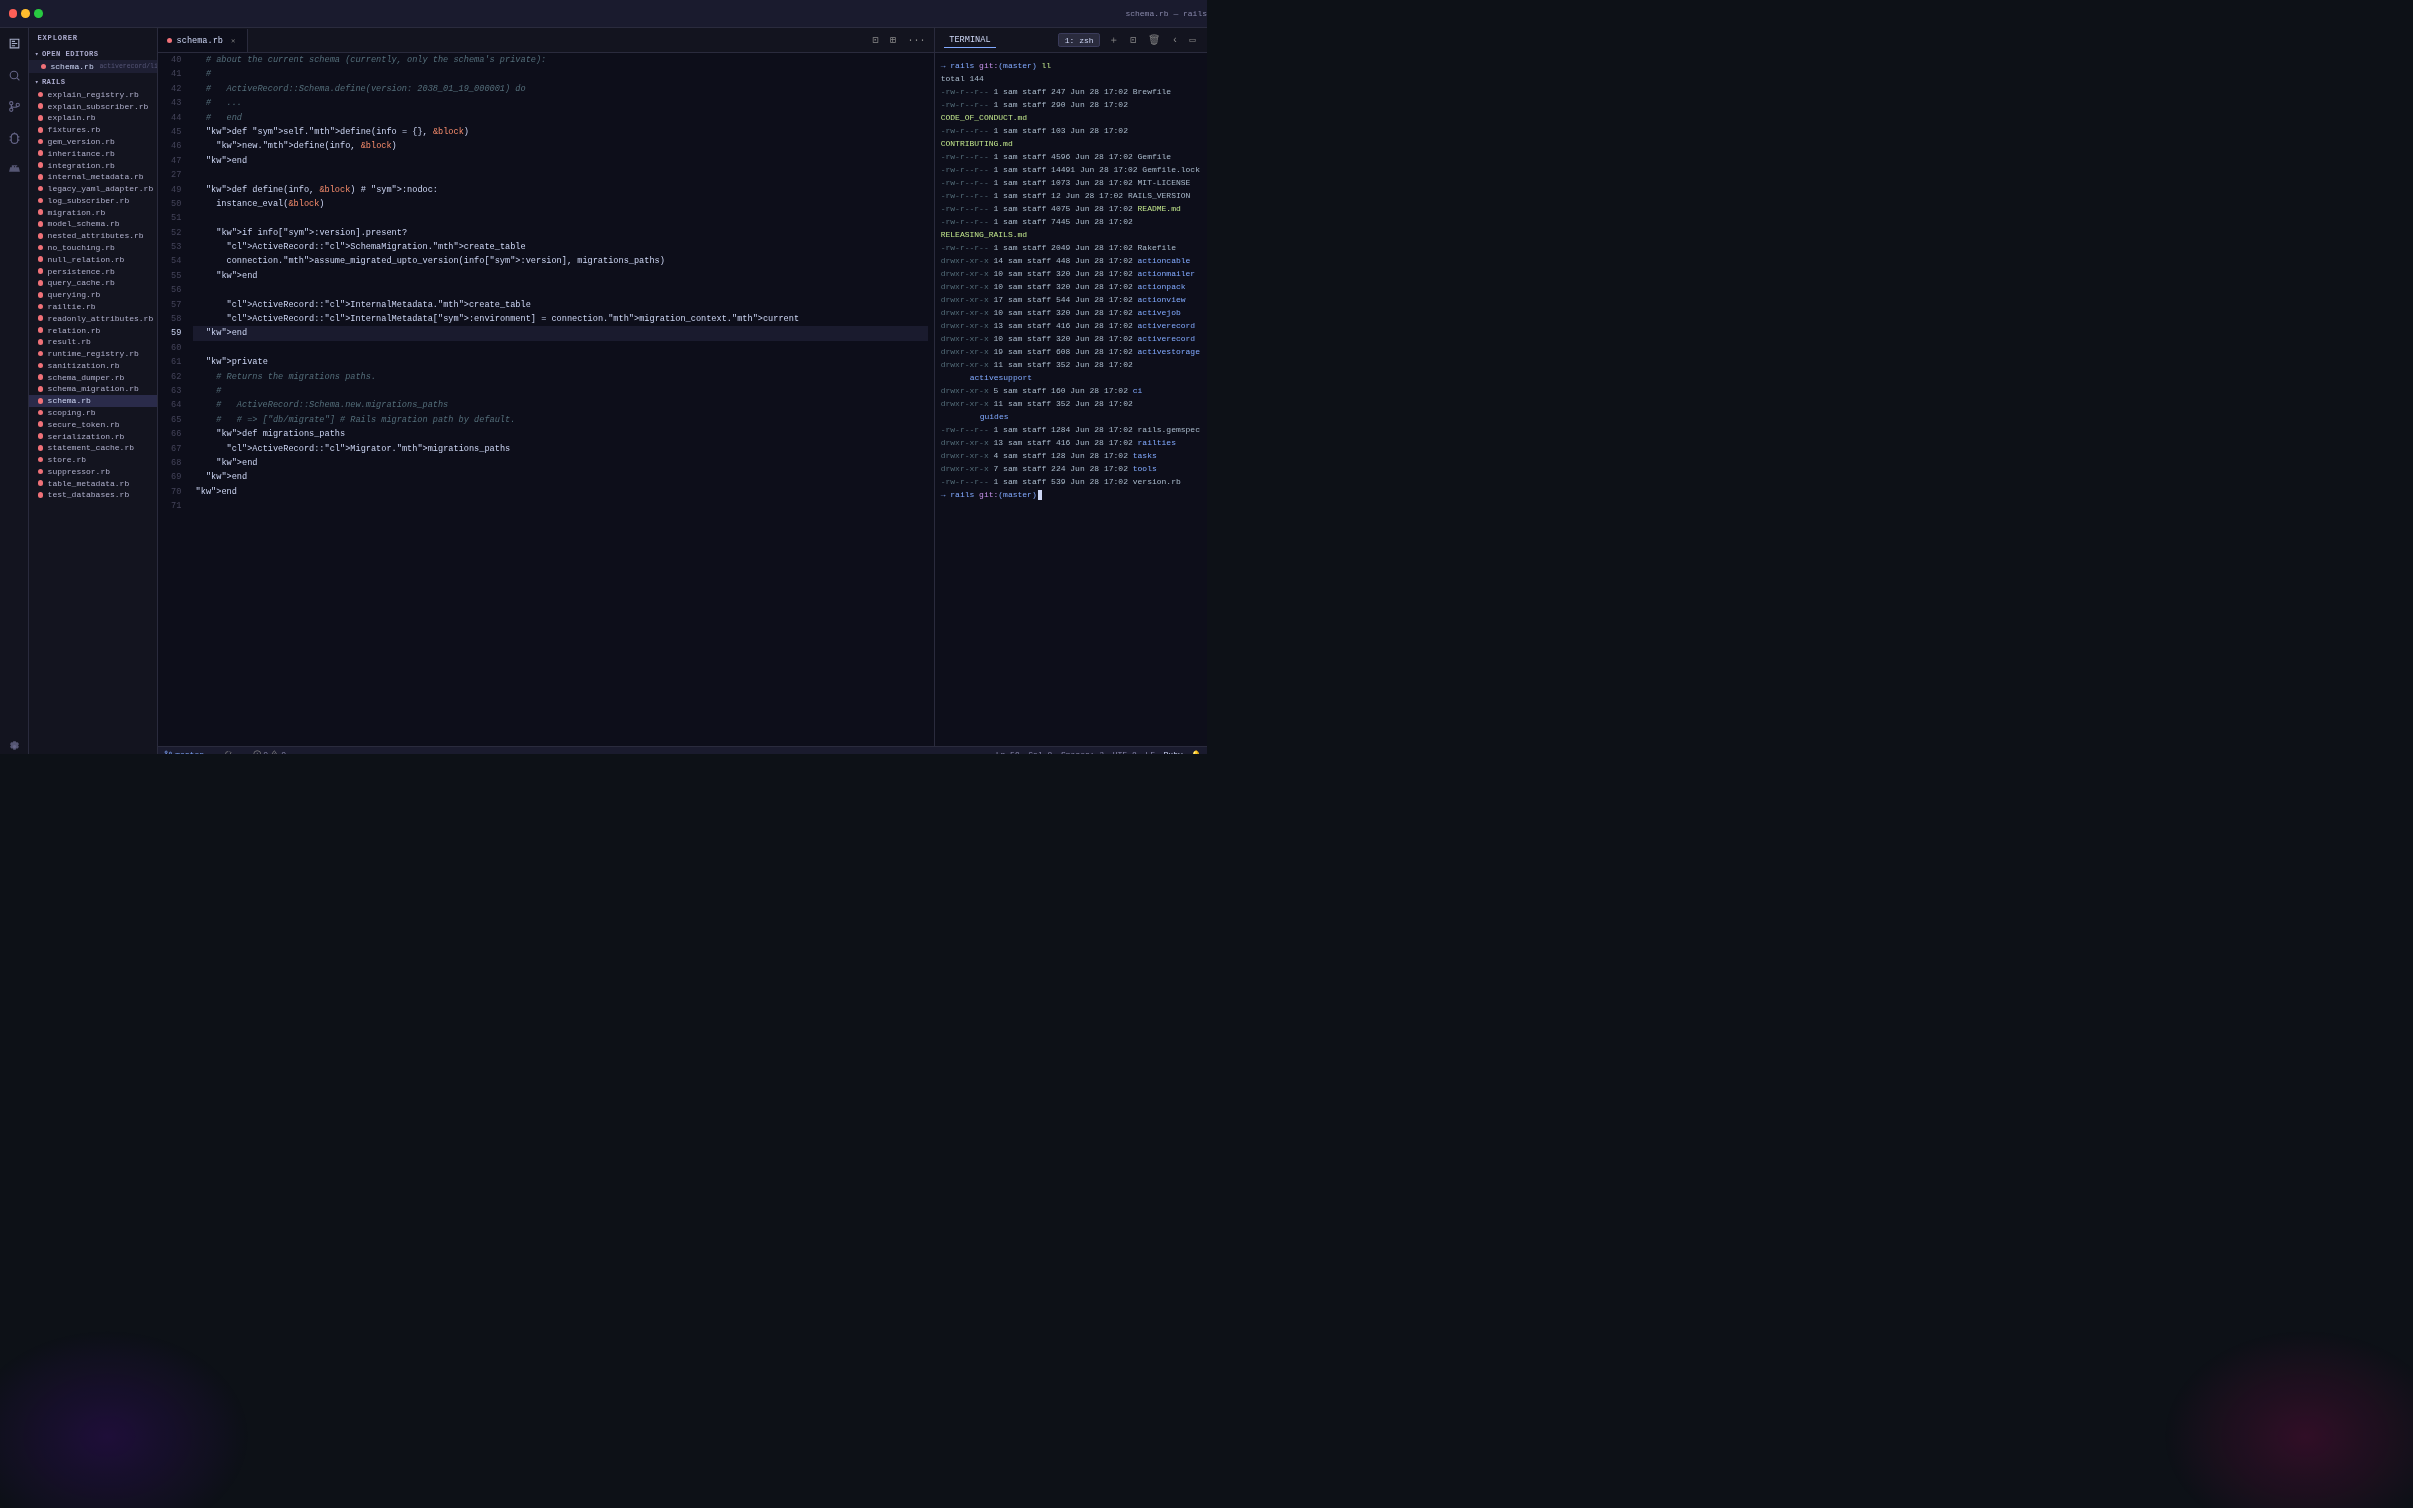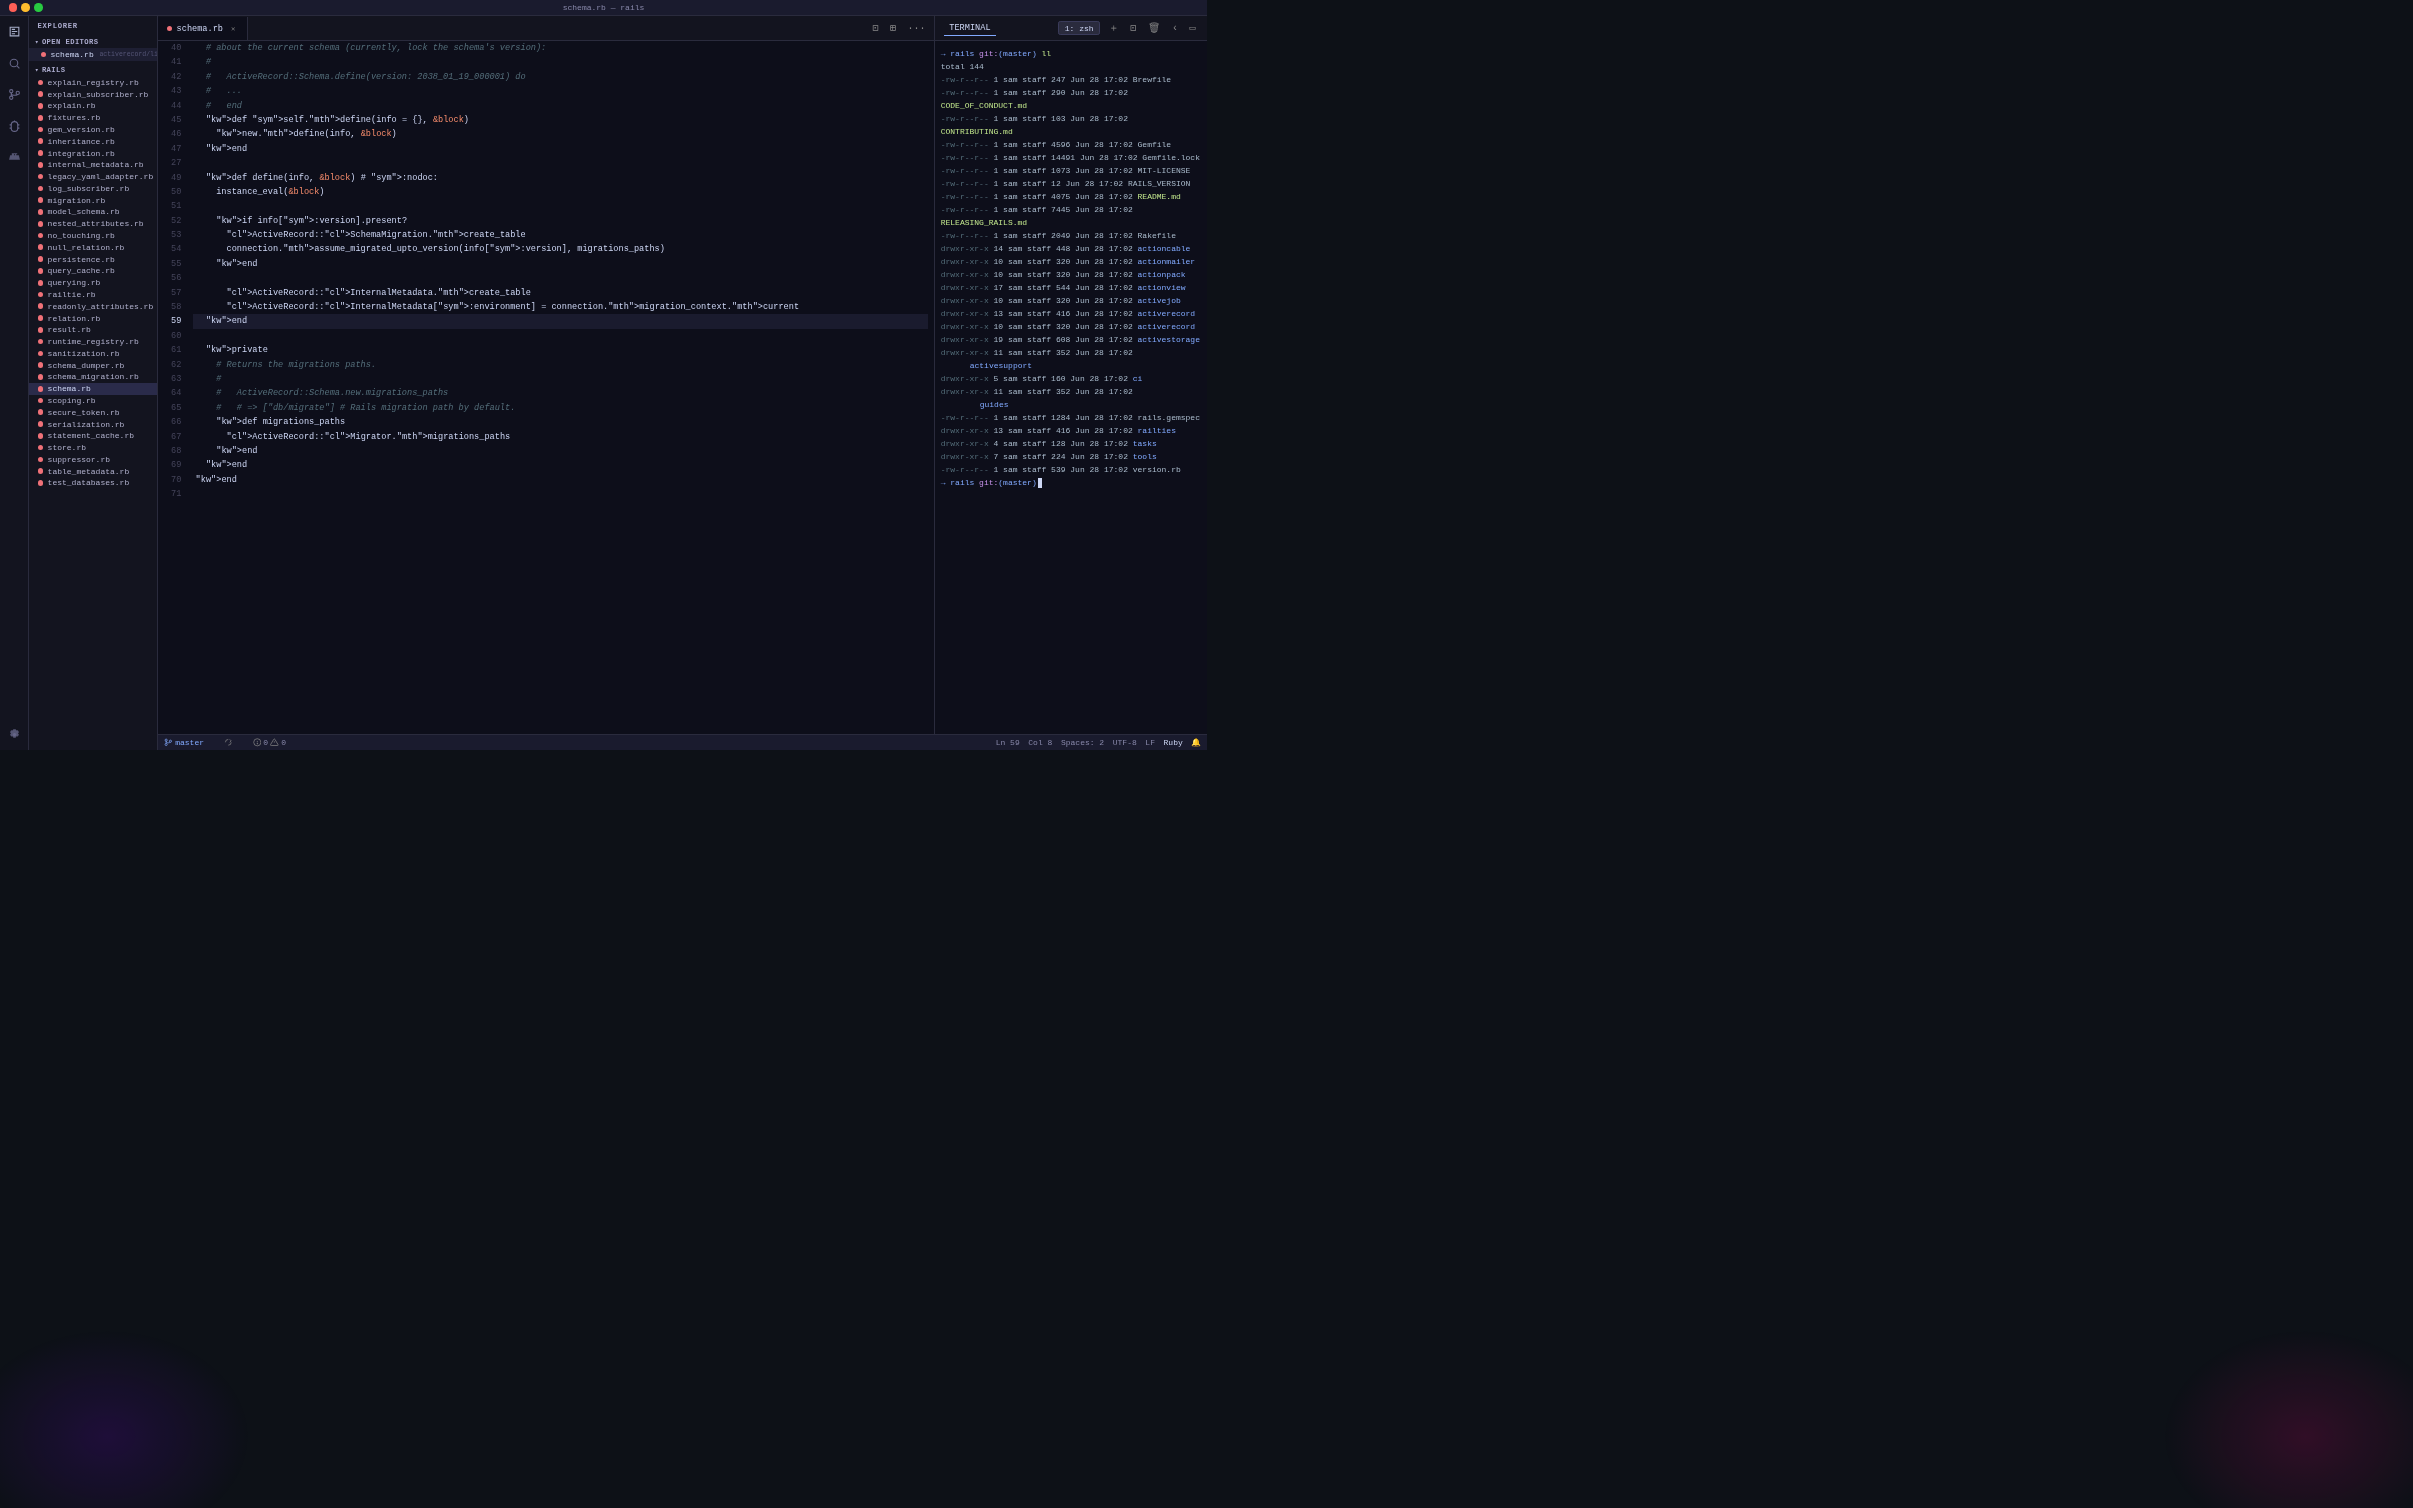--- a/index.html
+++ b/index.html
@@ -8,25 +8,25 @@
       font-family: 'Menlo', 'Monaco', 'Courier New', monospace;
       font-size: 8.6px;
       color: #cdd6f4;
       width: 1207px;
       height: 754px;
       overflow: hidden;
       position: relative;
     }
     
     .titlebar {
-      height: 16px;
+      height: 28px;
       background: #1a1b2e;
       display: flex;
       align-items: center;
-      justify-content: center;
+      justify-content: flex-end;
       position: relative;
       border-bottom: 0.7px solid #2a2b3d;
     }
     .titlebar-buttons {
       position: absolute;
       left: 8.6px;
       display: flex;
       gap: 4.3px;
       align-items: center;
     }
@@ -595,21 +595,21 @@
               <div style="line-height: 14.4px; height: 14.4px;">64</div>
               <div style="line-height: 14.4px; height: 14.4px;">65</div>
               <div style="line-height: 14.4px; height: 14.4px;">66</div>
               <div style="line-height: 14.4px; height: 14.4px;">67</div>
               <div style="line-height: 14.4px; height: 14.4px;">68</div>
               <div style="line-height: 14.4px; height: 14.4px;">69</div>
               <div style="line-height: 14.4px; height: 14.4px;">70</div>
               <div style="line-height: 14.4px; height: 14.4px;">71</div>
             </div>
           <div class="code-content" id="code-content">
-              <div class="code-line"><span class="cm">  # about the current schema (currently, lock the schema's version):</span></div>
+              <div class="code-line"><span class="cm">  # about the current schema (currently, only the schema's private):</span></div>
               <div class="code-line"><span class="cm">  #</span></div>
               <div class="code-line"><span class="cm">  #   ActiveRecord::Schema.define(version: 2038_01_19_000001) do</span></div>
               <div class="code-line"><span class="cm">  #   ...</span></div>
               <div class="code-line"><span class="cm">  #   end</span></div>
               <div class="code-line">  <span class="&lt;span">"kw"</span>&gt;def <span class="&lt;span">"sym"</span>&gt;self.<span class="&lt;span">"mth"</span>&gt;define(info = {}, <span class="pm">&amp;block</span>)</div>
               <div class="code-line">    <span class="&lt;span">"kw"</span>&gt;new.<span class="&lt;span">"mth"</span>&gt;define(info, <span class="pm">&amp;block</span>)</div>
               <div class="code-line">  <span class="&lt;span">"kw"</span>&gt;end</div>
               <div class="code-line"></div>
               <div class="code-line">  <span class="&lt;span">"kw"</span>&gt;def define(info, <span class="pm">&amp;block</span>) # <span class="&lt;span">"sym"</span>&gt;:nodoc:</div>
               <div class="code-line">    instance_eval(<span class="pm">&amp;block</span>)</div>

